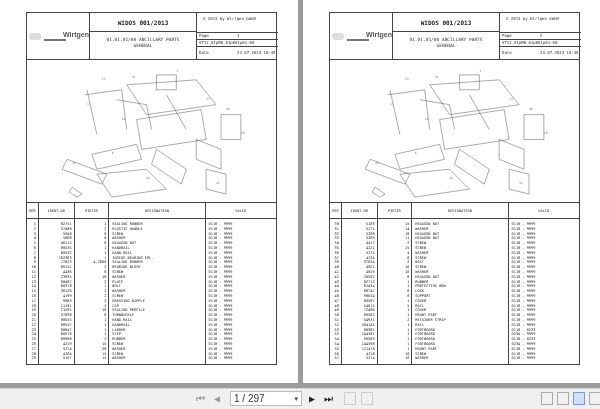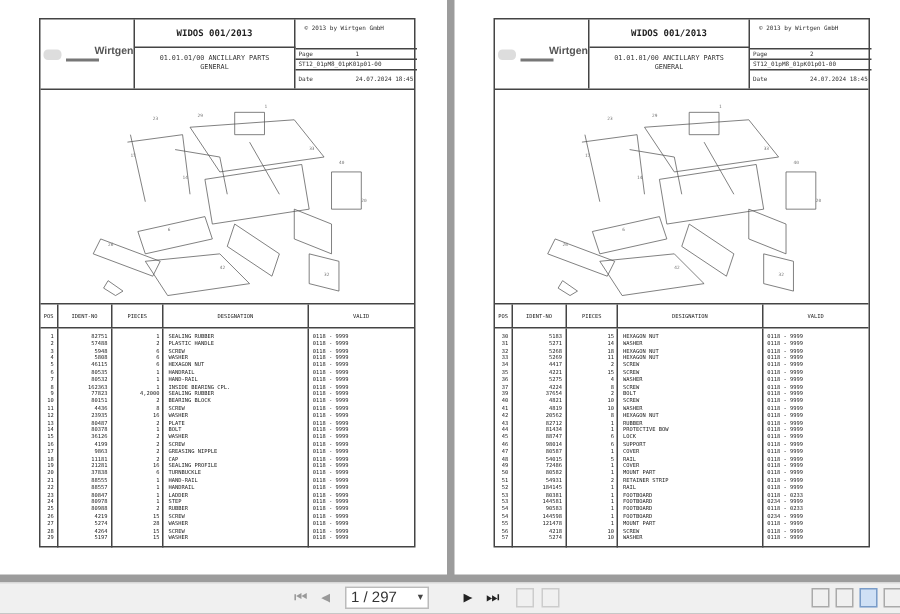--- a/index.html
+++ b/index.html
@@ -32,21 +32,21 @@
   .c-des { width:97px; text-align:center; }
   .c-val { width:71px; text-align:center; border-right:none; }
   .tbody { display:flex; height:146px; }
   .tbody .col { padding-top:3px; }
   .tbody .c-pos div, .tbody .c-id div, .tbody .c-pc div { text-align:right; padding-right:2px; }
   .tbody .c-des div, .tbody .c-val div { text-align:left; padding-left:3px; }
   .tbody .row { height:4.8px; line-height:4.8px; white-space:nowrap; overflow:hidden; }
   .toolbar { position:absolute; left:0; top:388px; width:600px; height:21px; background:#f0f0f0; border-top:1px solid #d8d8d8; }
   .nav-btn { position:absolute; top:4px; font-size:10px; color:#999; line-height:12px; cursor:pointer; }
   .nav-btn.active { color:#222; }
-  .page-box { position:absolute; left:230px; top:2px; width:56px; height:15px; background:#fff; border:1px solid #bbb; box-sizing:border-box; font-family:"Liberation Sans", sans-serif; font-size:10px; line-height:13px; padding-left:3px; color:#333; }
+  .page-box { position:absolute; left:230px; top:2px; width:72px; height:15px; background:#fff; border:1px solid #bbb; box-sizing:border-box; font-family:"Liberation Sans", sans-serif; font-size:10px; line-height:13px; padding-left:3px; color:#333; }
   .page-box .dd { position:absolute; right:3px; top:0; font-size:7px; color:#444; }
   .view-btn { position:absolute; top:3px; width:12px; height:13px; box-sizing:border-box; border:1px solid #aaa; cursor:pointer; }
   .view-btn.sel { background:#cfe0f5; border-color:#7a9cc8; }
 </style>
 </head>
 <body>
 
 <div class="viewer">
 
   <div class="page left">

